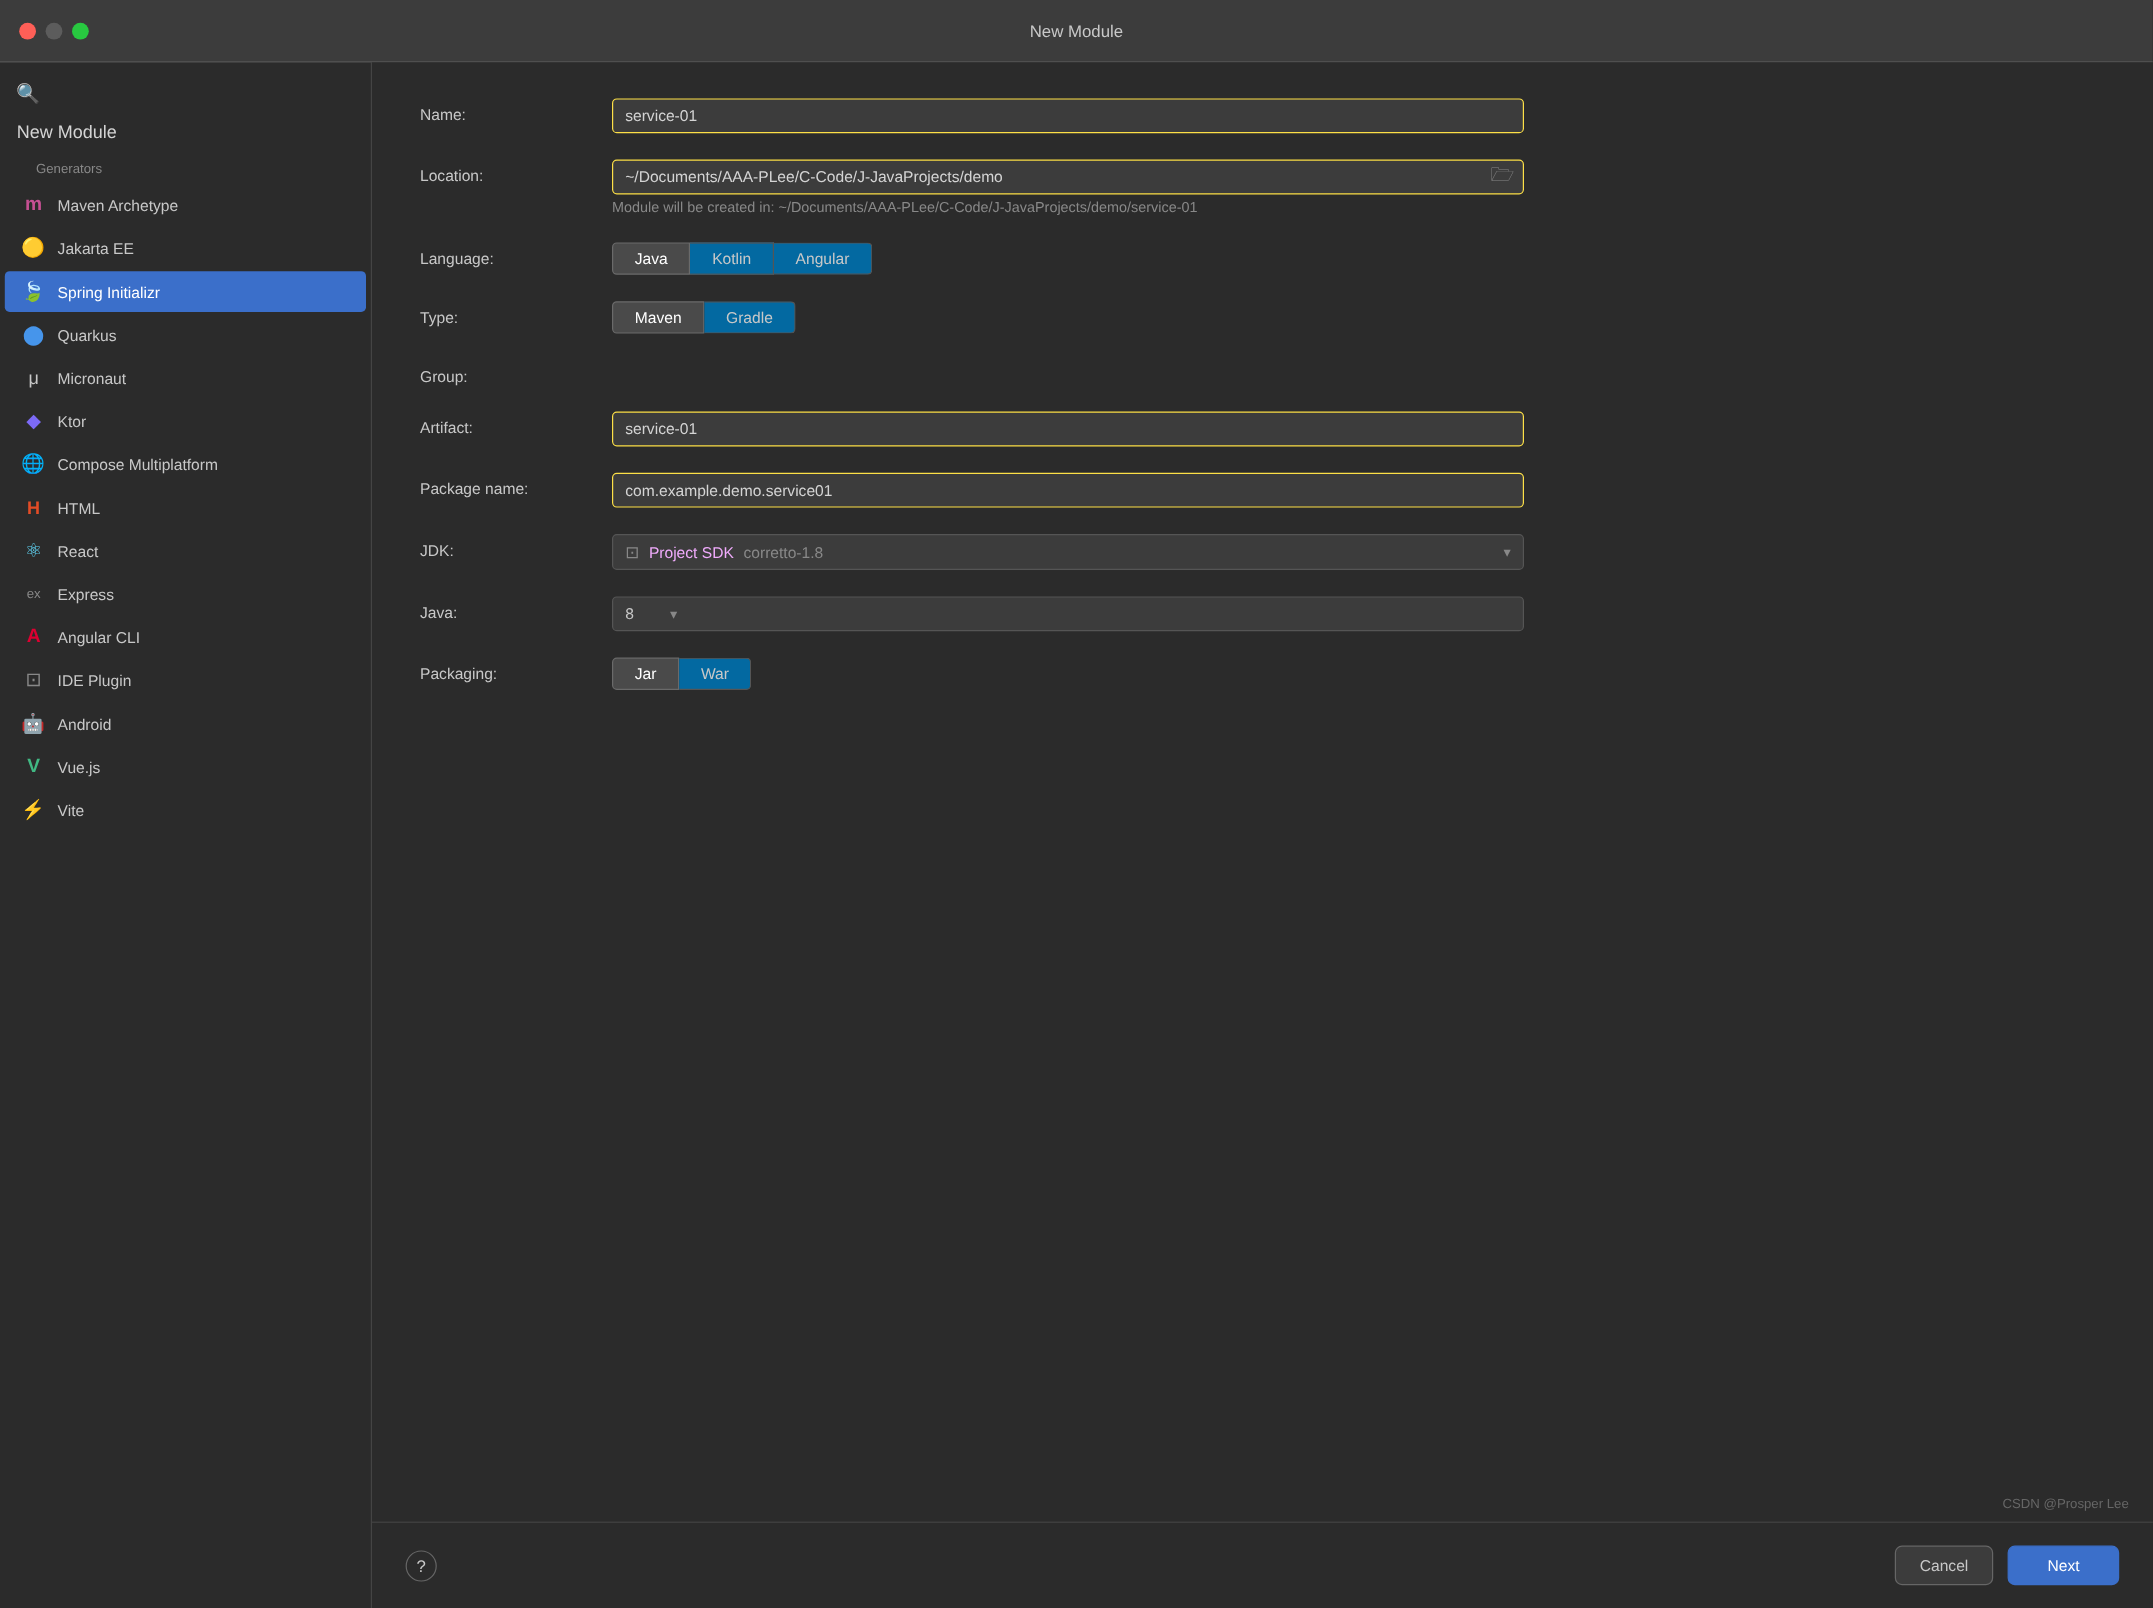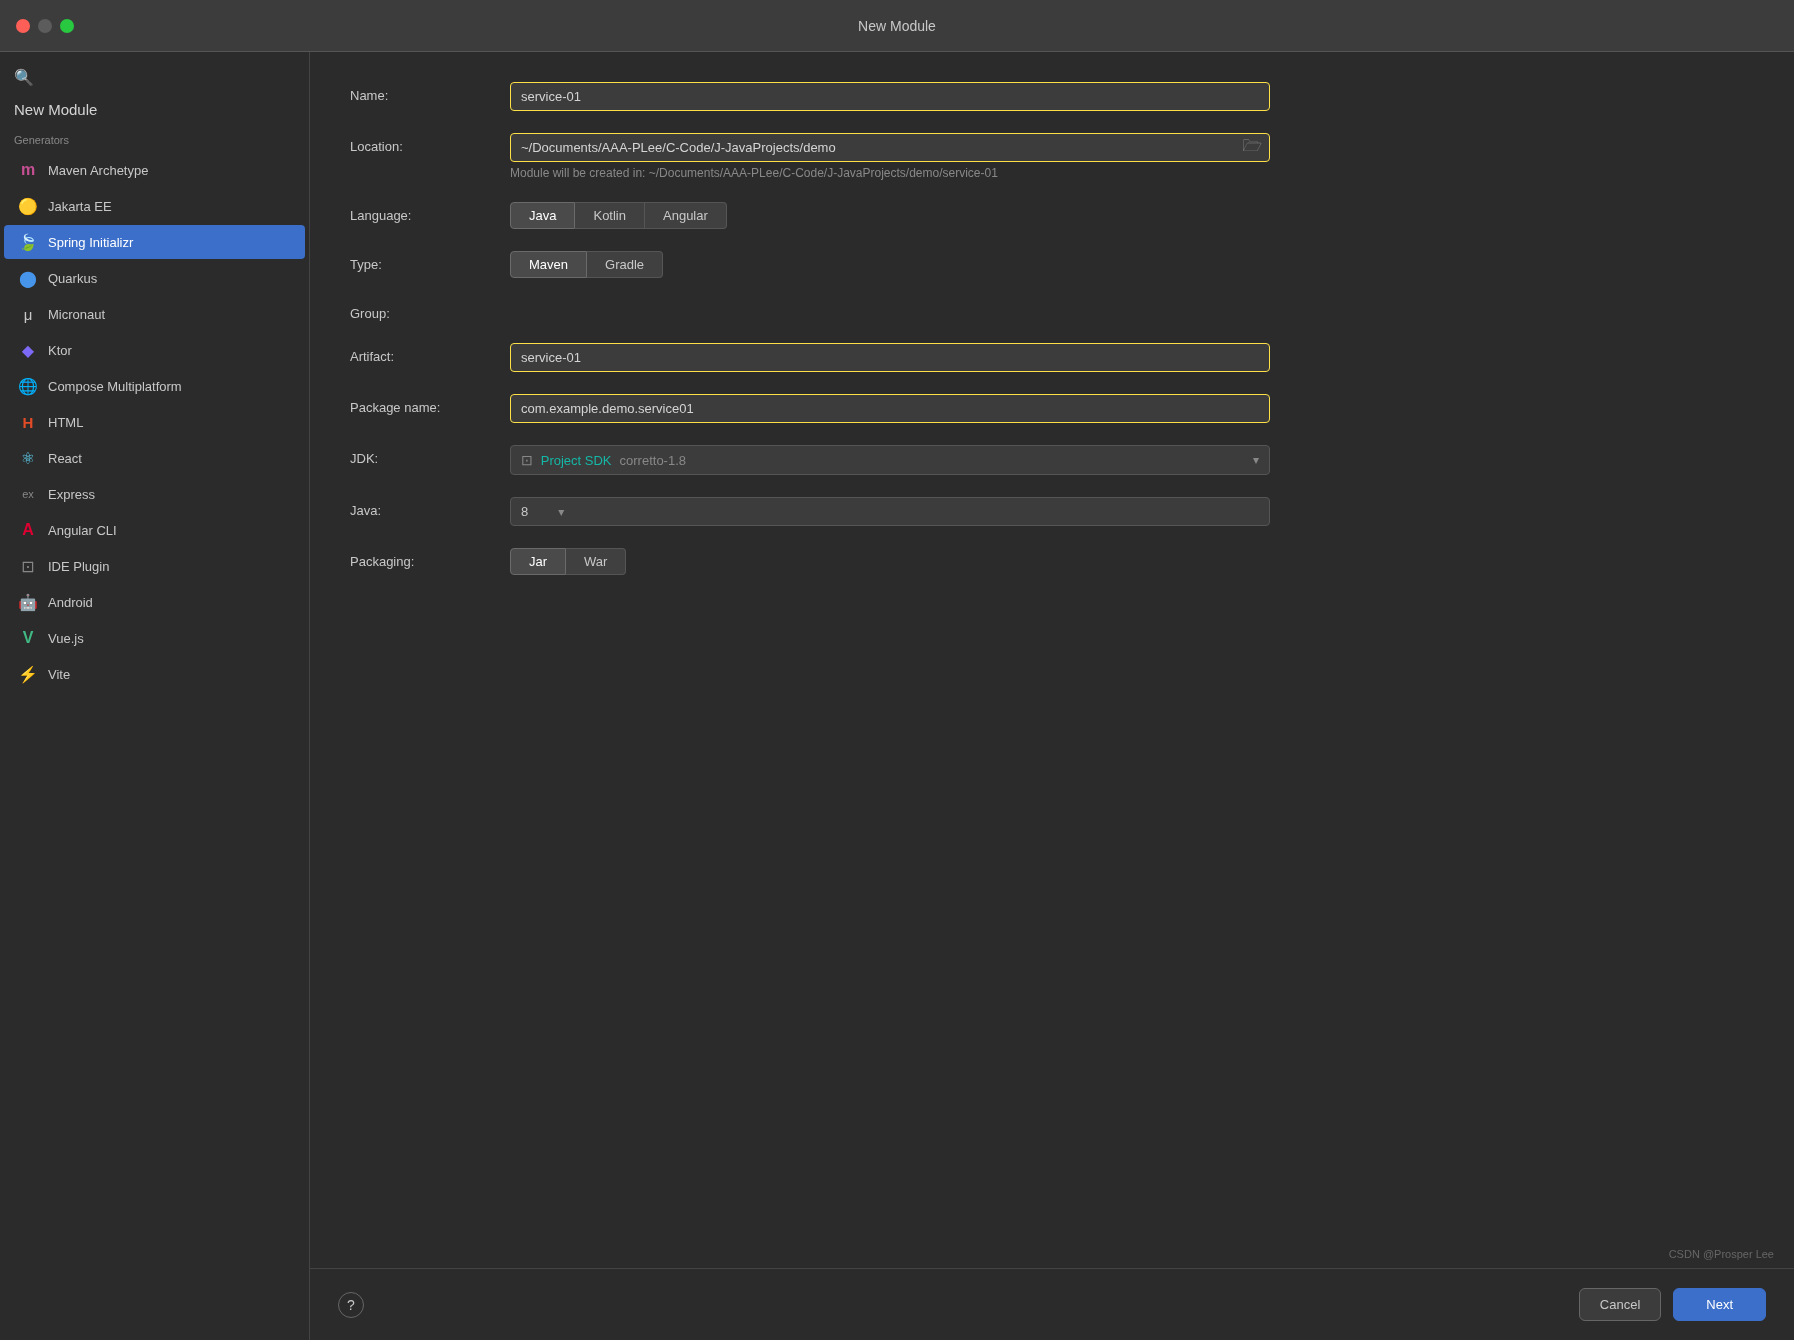--- a/index.html
+++ b/index.html
@@ -73,20 +73,21 @@
       color: #d4d4d4;
       font-size: 15px;
       font-weight: 500;
       padding: 4px 14px 12px;
     }
     .sidebar-section-label {
       color: #888;
       font-size: 11px;
       padding: 4px 14px 6px;
       text-transform: none;
+      margin-left: 16px;
     }
     .sidebar-item {
       display: flex;
       align-items: center;
       gap: 10px;
       padding: 7px 14px;
       cursor: pointer;
       border-radius: 4px;
       margin: 1px 4px;
       color: #c8c8c8;
@@ -199,21 +200,21 @@
       font-size: 12px;
       margin-top: 4px;
     }
 
     
     .btn-group {
       display: flex;
       gap: 0;
     }
     .toggle-btn {
-      background: #404040;
+      background: #0369a1;
       border: 1px solid #555;
       color: #c8c8c8;
       font-size: 13px;
       padding: 5px 18px;
       cursor: pointer;
       outline: none;
     }
     .toggle-btn:first-child {
       border-radius: 4px 0 0 4px;
     }
@@ -247,21 +248,21 @@
     .jdk-select-left {
       display: flex;
       align-items: center;
       gap: 8px;
     }
     .jdk-select-icon {
       font-size: 14px;
       color: #888;
     }
     .jdk-sdk-name {
-      color: #14b8a6;
+      color: #f0abfc;
       text-align: right;
     }
     .jdk-sdk-version {
       color: #888;
     }
     .chevron-icon {
       color: #888;
       font-size: 12px;
     }
 

